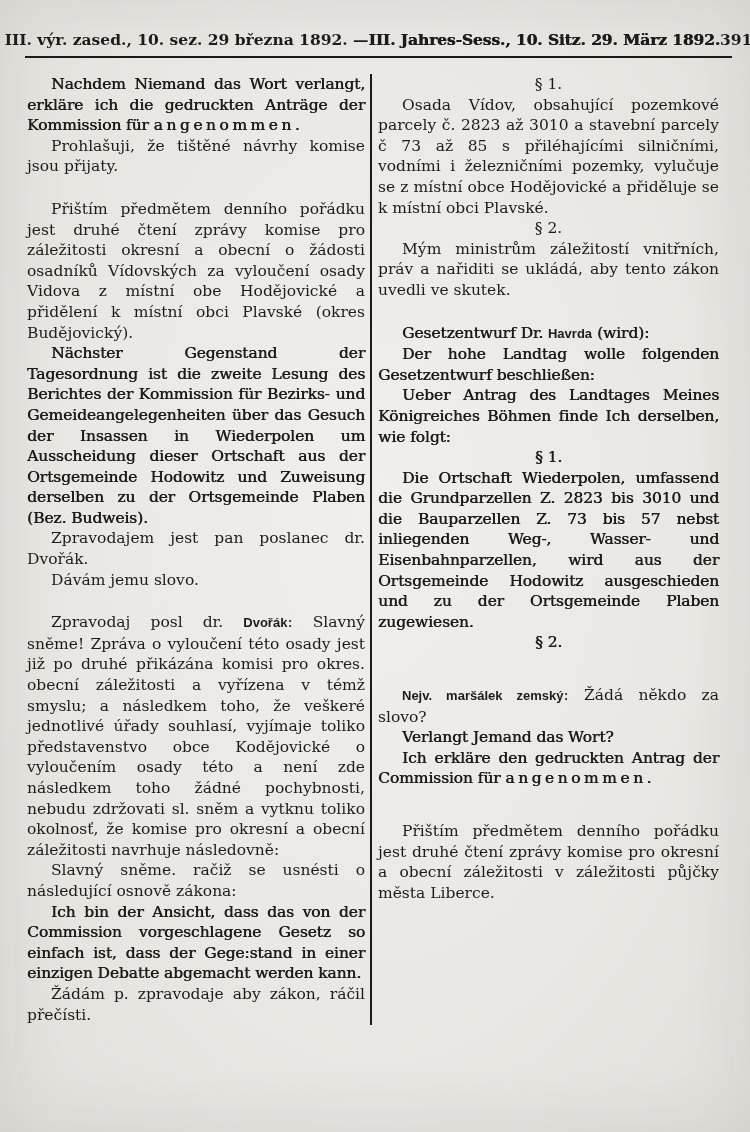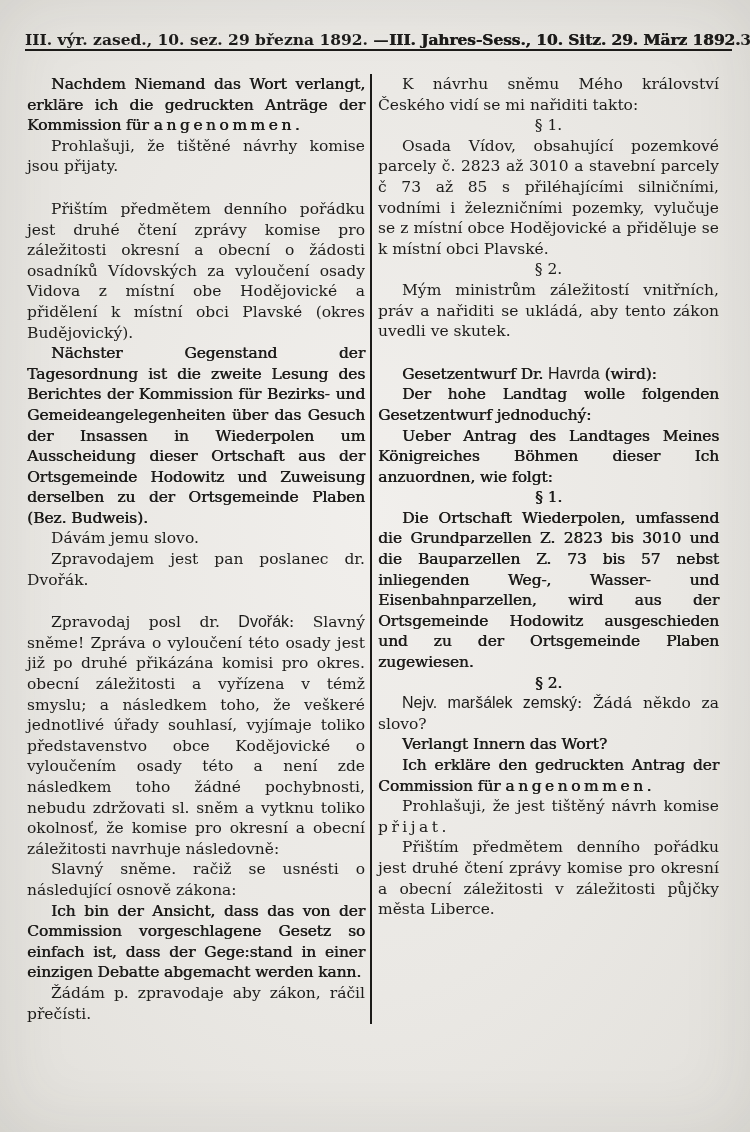--- a/index.html
+++ b/index.html
@@ -9,50 +9,50 @@
     background:#dddcd8;
   }
   .page{
     position:relative;width:750px;height:1132px;overflow:hidden;
     background:radial-gradient(ellipse at 50% 45%, #f1efec 0%, #eae8e4 55%, #e2e0db 100%);
     box-shadow:inset 0 0 70px rgba(60,55,45,0.10);
     color:#1d1c1a;
   }
   .page-header{
     position:absolute;left:25px;right:18px;top:30px;
-    display:flex;justify-content:flex-start;align-items:baseline;
+    display:flex;justify-content:center;align-items:baseline;
     font-weight:bold;font-size:15.5px;white-space:nowrap;
-    border-bottom:2px solid #1b1a18;
+    border-bottom:2px solid #1b1a18;padding-bottom:7px;
   }
   .columns{
     position:absolute;top:74px;left:27px;right:20px;
     display:flex;align-items:stretch;
   }
   .col{width:338px;}
   .col-left{width:338px;}
   .col-right{width:341px;}
   .divider{
     width:2px;background:#1c1b19;margin:0 6px 0 5px;
     flex:0 0 2px;
   }
   p{
     margin:0;text-indent:24px;text-align:justify;
     font-size:15.5px;line-height:20.6px;
   }
   p.center{text-align:center;text-indent:0;}
   p.gap{margin-top:22px;}
-  p.gap2{}
+  p.gap2{margin-top:32px;}
   
   .de{
     text-shadow:0.5px 0 0 currentColor;
     letter-spacing:-0.1px;
   }
   .bsans{
     font-family:"Liberation Sans", sans-serif;
-    font-weight:normal;font-size:16px;
+    font-weight:bold;font-size:13px;
     text-shadow:none;letter-spacing:0;
   }
   .sp{letter-spacing:3.5px;}
 </style>
 </head>
 <body>
 
 <div class="page">
 
   <header class="page-header">
@@ -60,41 +60,39 @@
     <span class="de">III. Jahres-Sess., 10. Sitz. 29. März 1892.</span>
     <span>391</span>
   </header>
 
   <div class="columns">
     <div class="col col-left" id="col-left">
         <p class="de"><span>Nachdem Niemand das Wort verlangt, erkläre ich die gedruckten Anträge der Kommission für </span><span class="sp">angenommen</span><span>.</span></p>
         <p class=""><span>Prohlašuji, že tištěné návrhy komise jsou přijaty.</span></p>
         <p class="gap"><span>Přištím předmětem denního pořádku jest druhé čtení zprávy komise pro záležitosti okresní a obecní o žádosti osadníků Vídovských za vyloučení osady Vidova z místní obe Hodějovické a přidělení k místní obci Plavské (okres Budějovický).</span></p>
         <p class="de"><span>Nächster Gegenstand der Tagesordnung ist die zweite Lesung des Berichtes der Kommission für Bezirks- und Gemeideangelegenheiten über das Gesuch der Insassen in Wiederpolen um Ausscheidung dieser Ortschaft aus der Ortsgemeinde Hodowitz und Zuweisung derselben zu der Ortsgemeinde Plaben (Bez. Budweis).</span></p>
+        <p class=""><span>Zpravodajem jest pan poslanec dr. Dvořák.</span></p>
         <p class=""><span>Dávám jemu slovo.</span></p>
-        <p class=""><span>Zpravodajem jest pan poslanec dr. Dvořák.</span></p>
         <p class="gap"><span>Zpravodaj posl dr. </span><span class="bsans">Dvořák</span><span>: Slavný sněme! Zpráva o vyloučení této osady jest již po druhé přikázána komisi pro okres. obecní záležitosti a vyřízena v témž smyslu; a následkem toho, že veškeré jednotlivé úřady souhlasí, vyjímaje toliko představenstvo obce Kodějovické o vyloučením osady této a není zde následkem toho žádné pochybnosti, nebudu zdržovati sl. sněm a vytknu toliko okolnosť, že komise pro okresní a obecní záležitosti navrhuje následovně:</span></p>
         <p class=""><span>Slavný sněme. račiž se usnésti o následující osnově zákona:</span></p>
         <p class="de"><span>Ich bin der Ansicht, dass das von der Commission vorgeschlagene Gesetz so einfach ist, dass der Gege:stand in einer einzigen Debatte abgemacht werden kann.</span></p>
         <p class=""><span>Žádám p. zpravodaje aby zákon, ráčil přečísti.</span></p>
       </div>
     <div class="divider"></div>
     <div class="col col-right" id="col-right">
-        <p class=""><span>K návrhu sněmu Mého království Českého vidí se mi nařiditi takto:</span></p>
         <p class="center"><span>§ 1.</span></p>
         <p class=""><span>Osada Vídov, obsahující pozemkové parcely č. 2823 až 3010 a stavební parcely č 73 až 85 s přiléhajícími silničními, vodními i železničními pozemky, vylučuje se z místní obce Hodějovické a přiděluje se k místní obci Plavské.</span></p>
         <p class="center"><span>§ 2.</span></p>
         <p class=""><span>Mým ministrům záležitostí vnitřních, práv a nařiditi se ukládá, aby tento zákon uvedli ve skutek.</span></p>
         <p class="de gap"><span>Gesetzentwurf Dr. </span><span class="bsans">Havrda</span><span> (wird):</span></p>
-        <p class="de"><span>Der hohe Landtag wolle folgenden Gesetzentwurf jednoduchý:</span></p>
-        <p class="de"><span>Ueber Antrag des Landtages Meines Königreiches Böhmen dieser Ich anzuordnen, wie folgt:</span></p>
+        <p class="de"><span>Der hohe Landtag wolle folgenden Gesetzentwurf beschließen:</span></p>
+        <p class="de"><span>Ueber Antrag des Landtages Meines Königreiches Böhmen finde Ich derselben, wie folgt:</span></p>
         <p class="de center"><span>§ 1.</span></p>
         <p class="de"><span>Die Ortschaft Wiederpolen, umfassend die Grundparzellen Z. 2823 bis 3010 und die Bauparzellen Z. 73 bis 57 nebst inliegenden Weg-, Wasser- und Eisenbahnparzellen, wird aus der Ortsgemeinde Hodowitz ausgeschieden und zu der Ortsgemeinde Plaben zugewiesen.</span></p>
         <p class="de center"><span>§ 2.</span></p>
         <p class="gap2"><span class="bsans">Nejv. maršálek zemský</span><span>: Žádá někdo za slovo?</span></p>
-        <p class="de"><span>Verlangt Innern das Wort?</span></p>
+        <p class="de"><span>Verlangt Jemand das Wort?</span></p>
         <p class="de"><span>Ich erkläre den gedruckten Antrag der Commission für </span><span class="sp">angenommen</span><span>.</span></p>
-        <p class=""><span>Prohlašuji, že jest tištěný návrh komise </span><span class="sp">přijat</span><span>.</span></p>
         <p class="gap2"><span>Přištím předmětem denního pořádku jest druhé čtení zprávy komise pro okresní a obecní záležitosti v záležitosti půjčky města Liberce.</span></p>
       </div>
   </div>
 
 </div>
 
 </body></html>

